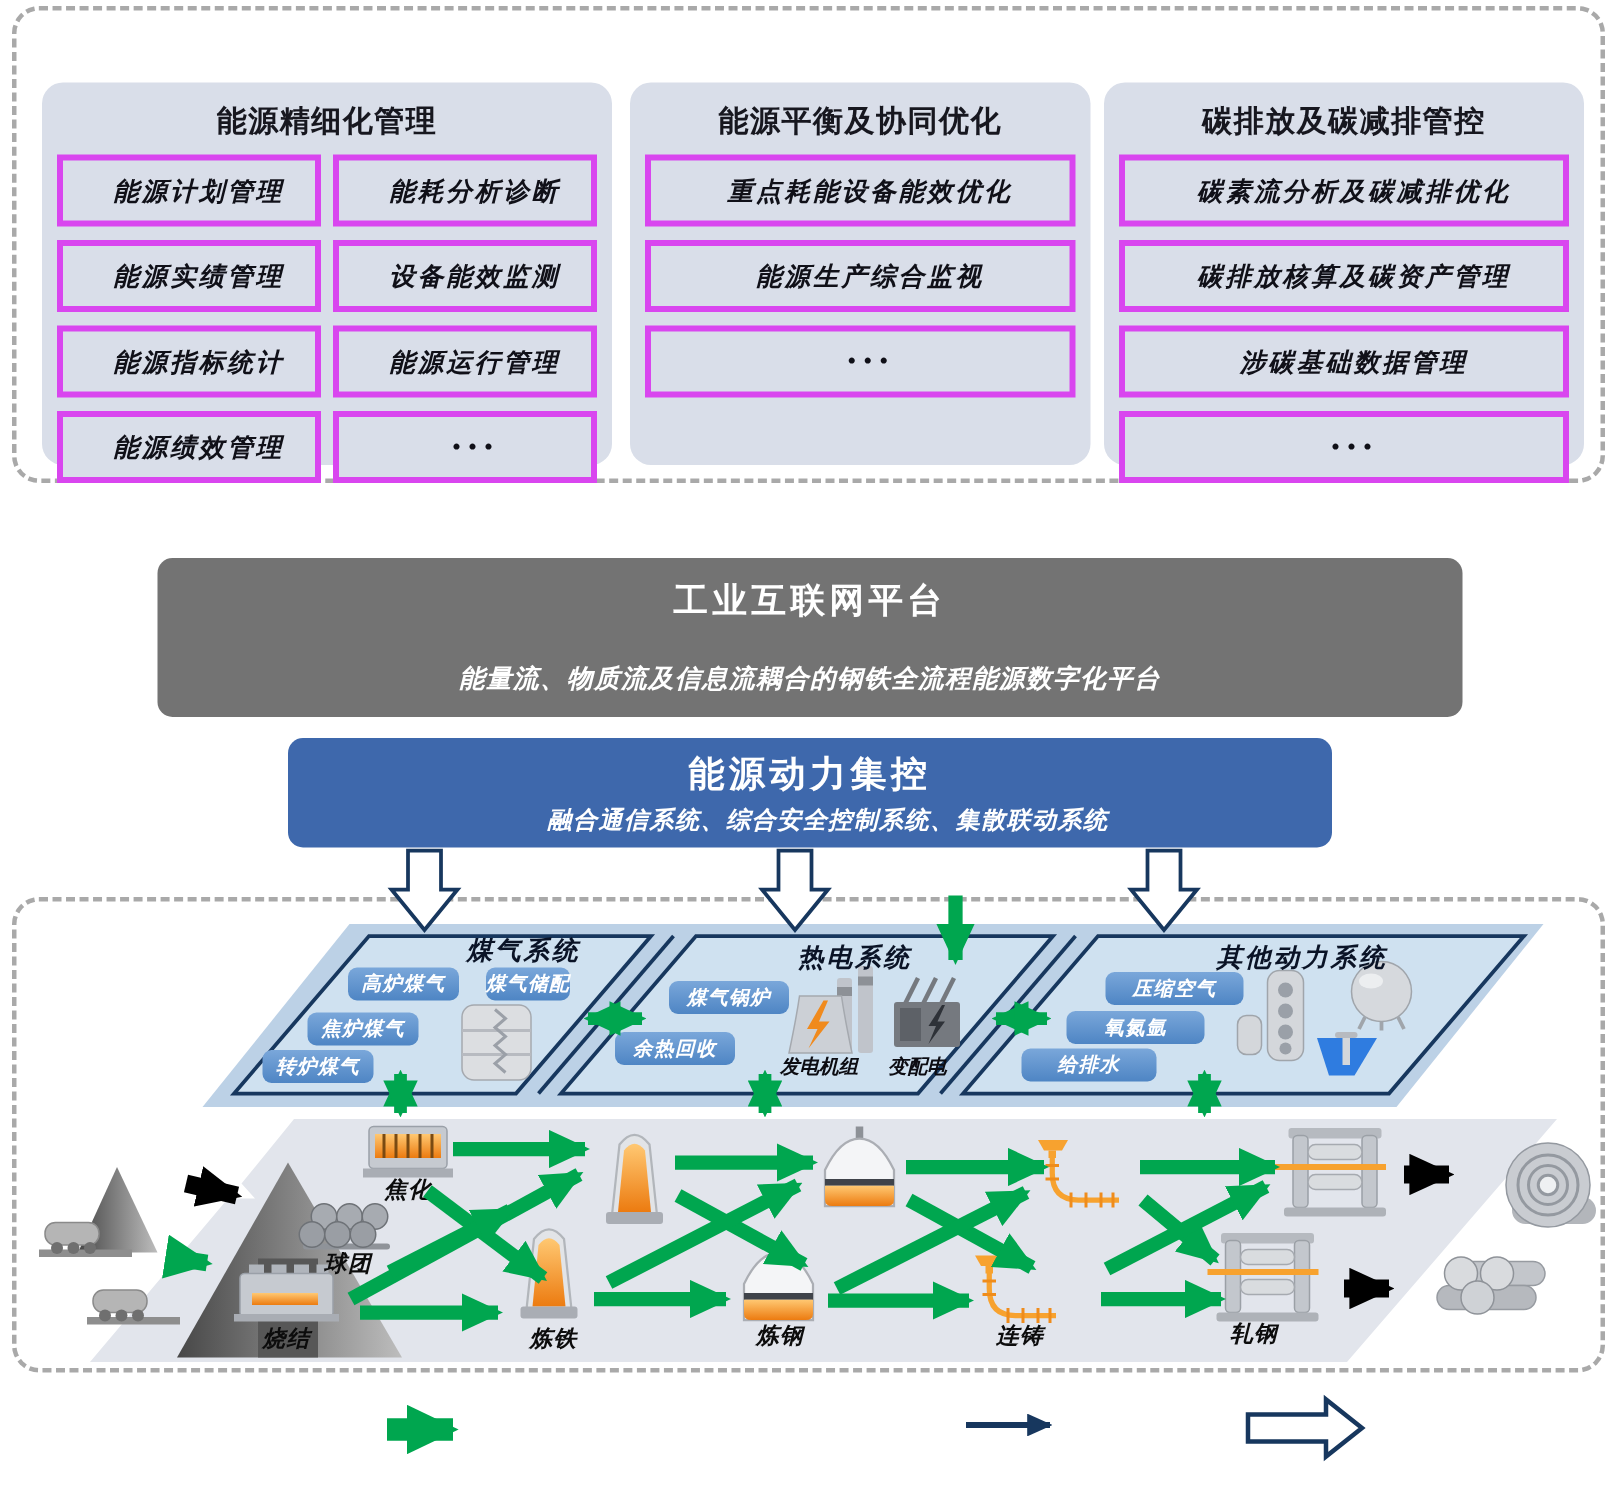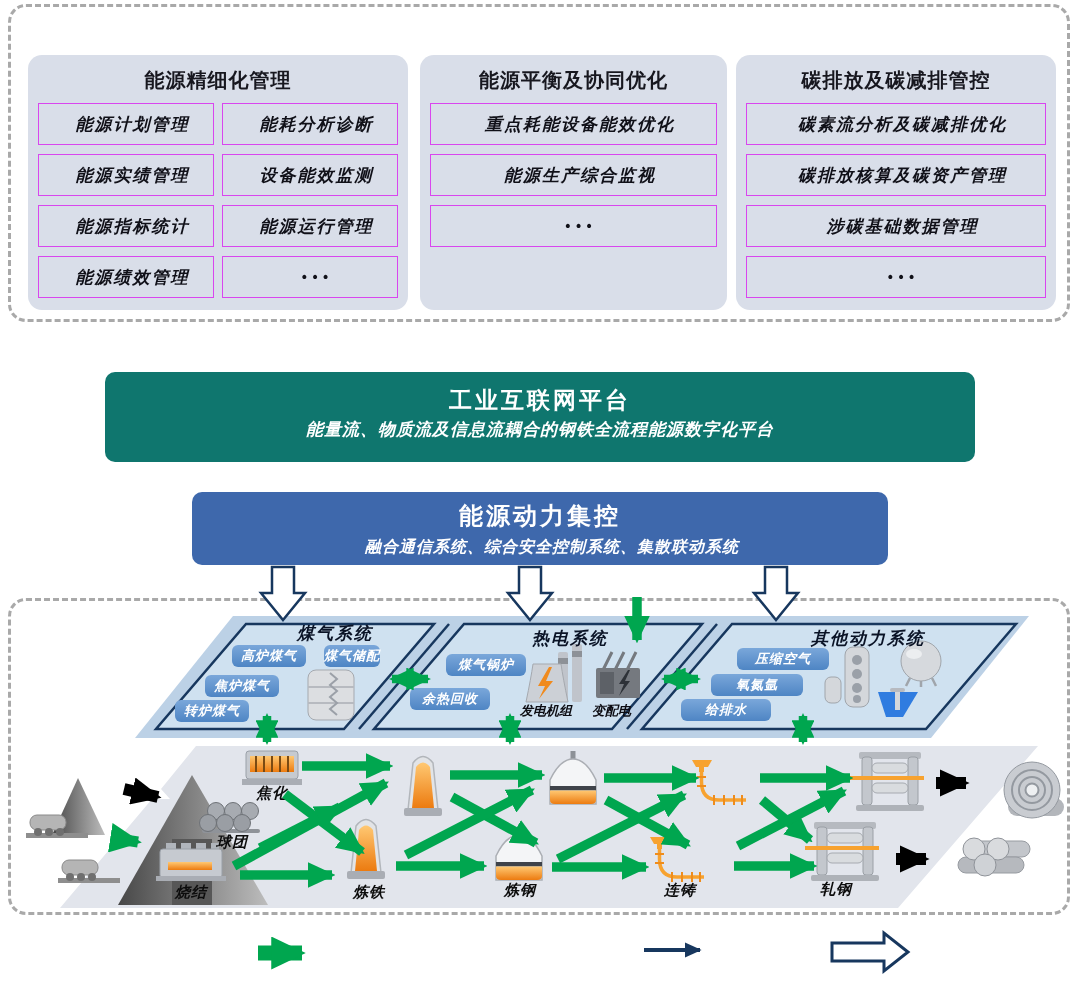--- a/index.html
+++ b/index.html
@@ -8,31 +8,31 @@
   .dashbox{position:absolute;border:3px dashed #a9a9a9;border-radius:18px;z-index:0;}
   #box-apps{left:8px;top:4px;width:1056px;height:312px;}
   #box-site{left:8px;top:598px;width:1056px;height:311px;}
 
   .panel{position:absolute;background:#d9dee9;border-radius:14px;z-index:2;}
   .panel-title{height:34px;padding-top:8px;display:flex;align-items:center;justify-content:center;
                font-weight:bold;font-size:20px;letter-spacing:1px;color:#17171f;}
   .panel-grid{display:grid;gap:9px 8px;padding:6px 10px 10px 10px;}
   .cols2{grid-template-columns:1fr 1fr;}
   .cols1{grid-template-columns:1fr;}
-  .cell{height:40px;border:1px solid #d946ef;background:#d9dee9;display:flex;align-items:center;
+  .cell{height:40px;border:4px solid #d946ef;background:#d9dee9;display:flex;align-items:center;
         justify-content:center;font:italic bold 17px "DejaVu Serif","Liberation Serif",serif;
         letter-spacing:2px;color:#101018;padding-left:13px;}
   .dots{font-size:22px;letter-spacing:3px;font-style:normal;}
 
   .banner{position:absolute;border-radius:10px;color:#fff;text-align:center;z-index:2;}
-  #banner-platform{left:105px;top:372px;width:870px;height:90px;background:#0f766e;}
+  #banner-platform{left:105px;top:372px;width:870px;height:106px;background:#737373;}
   #banner-control{left:192px;top:492px;width:696px;height:73px;background:#3e68ac;}
   .banner-title{font-weight:bold;font-size:23px;letter-spacing:3px;padding-top:13px;}
   #banner-control .banner-title{font-size:24px;padding-top:8px;}
-  .banner-sub{font:italic bold 17px "DejaVu Serif","Liberation Serif",serif;letter-spacing:1px;margin-top:2px;}
+  .banner-sub{font:italic bold 17px "DejaVu Serif","Liberation Serif",serif;letter-spacing:1px;margin-top:25px;}
   #banner-control .banner-sub{font-size:16px;margin-top:5px;margin-left:24px;}
 
   svg.layer{position:absolute;left:0;top:0;pointer-events:none;}
   #svg-under{z-index:1;}
   #svg-arrows{z-index:3;}
 
   .sec-title{position:absolute;z-index:2;text-align:center;
              font:italic bold 17px "DejaVu Serif","Liberation Serif",serif;
              letter-spacing:2px;color:#0a1326;}
   .pill{position:absolute;z-index:2;height:22px;border-radius:6px;
@@ -238,21 +238,21 @@
     </g>
     <g>
       <rect x="974" y="841" width="56" height="16" rx="8" fill="#c3c6cb" stroke="#979ba1"></rect>
       <rect x="958" y="857" width="66" height="16" rx="8" fill="#b6b9be" stroke="#979ba1"></rect>
       <circle cx="974" cy="849" r="11" fill="#d9dbde" stroke="#8f9399"></circle>
       <circle cx="998" cy="849" r="11" fill="#d9dbde" stroke="#8f9399"></circle>
       <circle cx="985" cy="865" r="11" fill="#cfd2d6" stroke="#8f9399"></circle>
     </g>
   </svg>
 
-  <div class="sec-title" style="left:262px;top:622px;width:146px">煤气系统</div>
+  <div class="sec-title" style="left:276px;top:622px;width:146px">煤气系统</div>
   <div class="sec-title" style="left:497px;top:627px;width:146px">热电系统</div>
   <div class="sec-title" style="left:790px;top:627px;width:156px">其他动力系统</div>
 
   <div class="pill" style="left:232px;top:645px;width:74px">高炉煤气</div>
   <div class="pill" style="left:324px;top:645px;width:56px">煤气储配</div>
   <div class="pill" style="left:205px;top:675px;width:74px">焦炉煤气</div>
   <div class="pill" style="left:175px;top:700px;width:74px">转炉煤气</div>
   <div class="pill" style="left:446px;top:654px;width:80px">煤气锅炉</div>
   <div class="pill" style="left:410px;top:688px;width:80px">余热回收</div>
   <div class="pill" style="left:737px;top:648px;width:92px">压缩空气</div>

